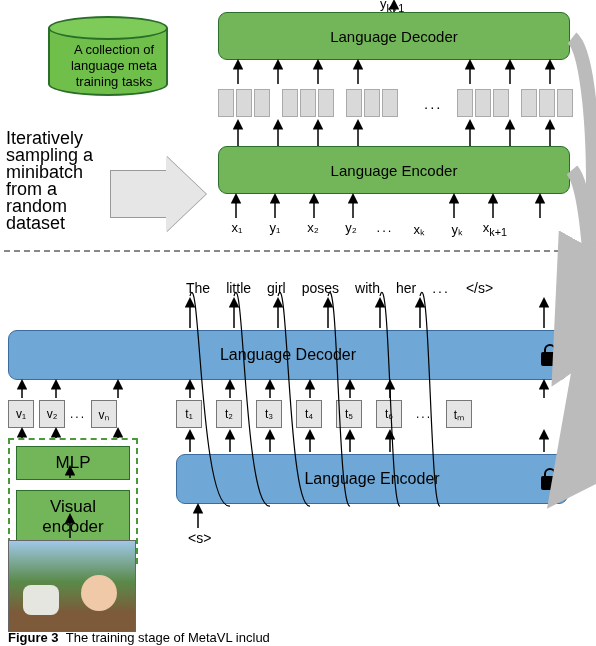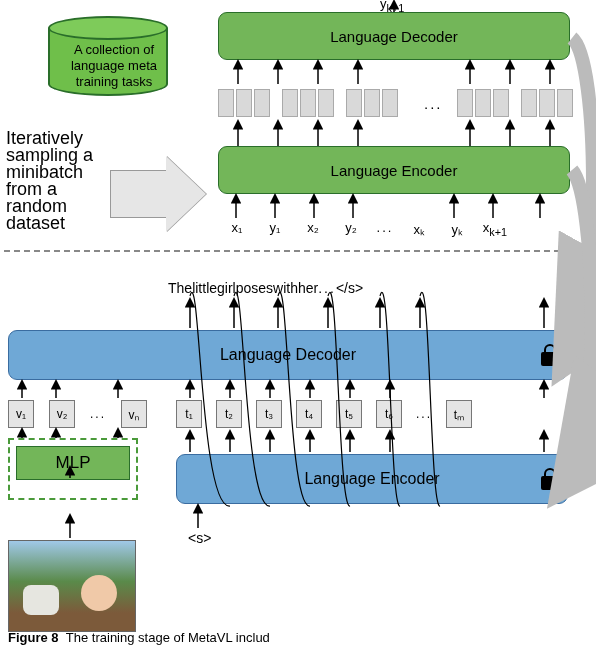--- a/index.html
+++ b/index.html
@@ -35,34 +35,34 @@
 
 .side-text { position: absolute; left: 6px; top: 130px; width: 100px; font-size: 18px; line-height: 17px; }
 .big-arrow { position: absolute; left: 110px; top: 156px; width: 100px; height: 60px; }
 .big-arrow-body { position: absolute; left: 0; top: 14px; width: 58px; height: 48px; background: #e6e6e6; border: 1.5px solid #999; border-right: none; }
 .big-arrow-head { position: absolute; left: 56px; top: 0; width: 0; height: 0; border-top: 38px solid transparent; border-bottom: 38px solid transparent; border-left: 40px solid #e6e6e6; filter: drop-shadow(1px 0 0 #999); }
 
 
 .divider { position: absolute; left: 4px; top: 250px; width: 586px; border-top: 2px dashed #888; }
 
 
-.word-row { position: absolute; left: 168px; top: 280px; width: 400px; display: flex; font-size: 14px; }
+.word-row { position: absolute; left: 186px; top: 280px; width: 400px; display: flex; gap: 16px; font-size: 14px; }
 .word-row span { white-space: nowrap; }
 .word-dots { letter-spacing: 2px; }
 
 .bot-decoder { left: 8px; top: 330px; width: 560px; height: 50px; font-size: 16px; }
 .bot-encoder { left: 176px; top: 454px; width: 392px; height: 50px; font-size: 16px; }
 
 
 .lock { position: absolute; right: 8px; top: 50%; transform: translateY(-50%); width: 18px; height: 22px; }
 .lock-body { position: absolute; left: 0; top: 8px; width: 18px; height: 14px; background: #000; border-radius: 2px; }
 .lock-sh { position: absolute; left: 3px; top: 0; width: 12px; height: 12px; border: 2.5px solid #000; border-bottom: none; border-radius: 7px 7px 0 0; }
 
 
-.vbox-row { position: absolute; left: 8px; top: 400px; display: flex; align-items: center; gap: 15px; }
+.vbox-row { position: absolute; left: 8px; top: 400px; display: flex; align-items: center; gap: 5px; }
 .tbox-row { position: absolute; left: 176px; top: 400px; display: flex; align-items: center; gap: 14px; }
 .small-box { width: 26px; height: 28px; background: #e5e5e5; border: 1.5px solid #777; display: flex; align-items: center; justify-content: center; font-size: 12px; }
 .box-dots { font-size: 12px; letter-spacing: 2px; }
 
 
 .mlp-group { position: absolute; left: 8px; top: 438px; width: 130px; border: 2px dashed #4a9a3a; padding: 6px 6px 8px 6px; }
 .mlp-block { background: #73b659; border: 1.5px solid #2a6e2a; text-align: center; font-size: 17px; padding: 6px 0; margin-bottom: 10px; }
 
 
 .img-ph { position: absolute; left: 8px; top: 540px; width: 128px; height: 92px; background: linear-gradient(180deg, #a0c8e8 0%, #5a8a4a 45%, #7c5a3a 80%); border: 1px solid #666; overflow: hidden; }
@@ -185,30 +185,31 @@
     <div class="small-box">t₃</div>
     <div class="small-box">t₄</div>
     <div class="small-box">t₅</div>
     <div class="small-box">t₆</div>
     <span class="box-dots">...</span>
     <div class="small-box">tₘ</div>
   </div>
 
   <div class="mlp-group">
     <div class="mlp-block">MLP</div>
+    <div class="mlp-block">Visual encoder</div>
   </div>
 
   <div class="img-ph">
     <div class="img-dog"></div>
     <div class="img-face"></div>
   </div>
 
   <div class="s-label">&lt;s&gt;</div>
 
-  <div class="caption"><b>Figure 8</b>&nbsp;&nbsp;<span>The training stage of MetaVL includ</span></div>
+  <div class="caption"><b>Figure 3</b>&nbsp;&nbsp;<span>The training stage of MetaVL includ</span></div>
 
   <svg class="svg-overlay" width="596" height="646">
     <defs>
       <marker id="ah" markerWidth="7" markerHeight="7" refX="5" refY="3.5" orient="auto">
           <polygon points="0 0, 7 3.5, 0 7" fill="#000"></polygon>
         </marker>
       <marker id="ahg" markerWidth="10" markerHeight="10" refX="7" refY="5" orient="auto">
           <polygon points="0 0, 10 5, 0 10" fill="#bbb"></polygon>
         </marker>
     </defs>

